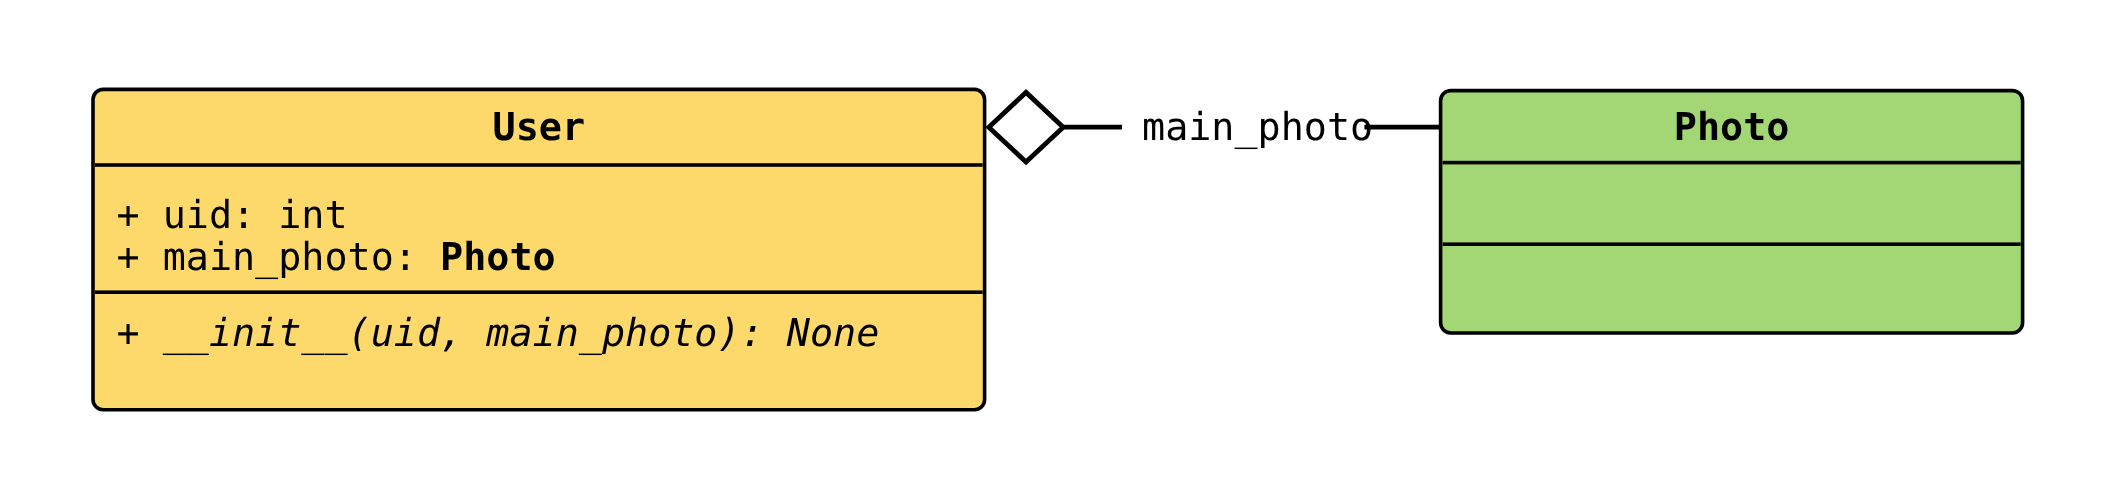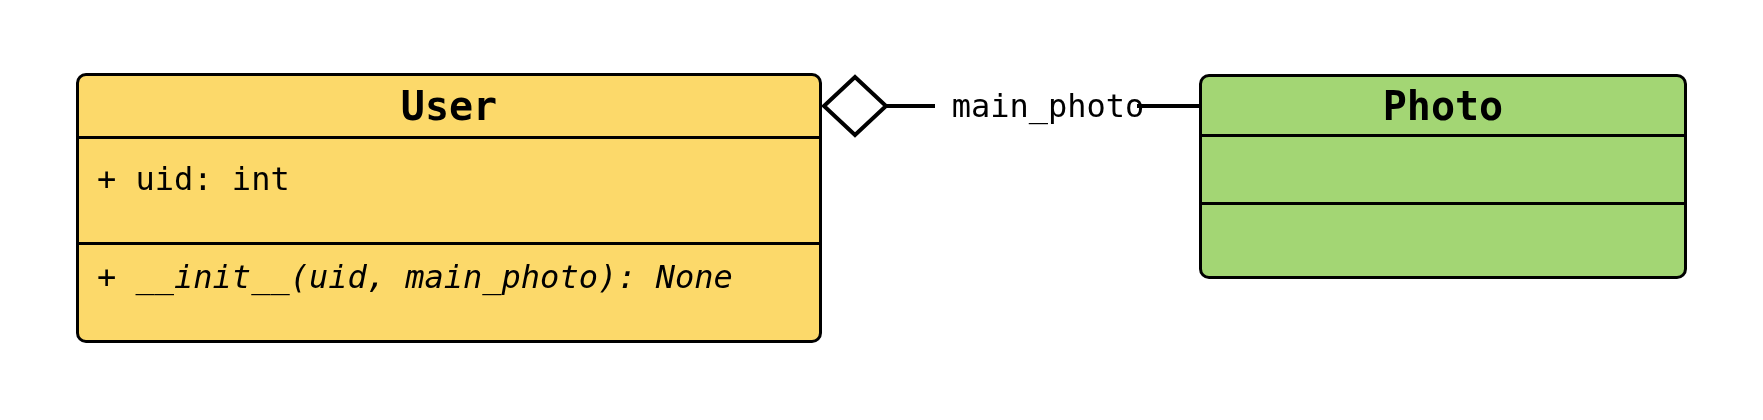--- a/index.html
+++ b/index.html
@@ -44,21 +44,21 @@
     height: 205px;
     background: var(--photo-fill, #a3d674);
   }
   .compartment {
     box-sizing: border-box;
   }
   .title-compartment {
     display: flex;
     align-items: center;
     justify-content: center;
-    font-size: 40px;
+    font-size: 32px;
     font-weight: bold;
     border-bottom: 3px solid var(--stroke, #000000);
   }
   #user-box .title-compartment { height: 63px; }
   #user-box .attrs-compartment {
     height: 106px;
     border-bottom: 3px solid var(--stroke, #000000);
     padding: 23px 0 0 18px;
   }
   #user-box .methods-compartment {
@@ -99,20 +99,21 @@
     <line x1="1137" y1="106" x2="1200" y2="106" style="stroke: var(--stroke, #000000); stroke-width: 4;"></line>
     <polygon points="824,106 855,77 886,106 855,135" style="fill: var(--diamond-fill, #ffffff); stroke: var(--stroke, #000000); stroke-width: 4;"></polygon>
   </svg>
 
   <span id="edge-label">main_photo</span>
 
   <div class="class-box" id="user-box">
     <div class="compartment title-compartment">User</div>
     <div class="compartment attrs-compartment">
       <div class="member-line"><span>+ uid: int</span><span class="bold"></span></div>
+      <div class="member-line"><span>+ main_photo: </span><span class="bold">Photo</span></div>
     </div>
     <div class="compartment methods-compartment">
       <div class="member-line"><span>+ __init__(uid, main_photo): None</span><span class="bold"></span></div>
     </div>
   </div>
 
   <div class="class-box" id="photo-box">
     <div class="compartment title-compartment">Photo</div>
     <div class="compartment attrs-compartment"></div>
     <div class="compartment methods-compartment"></div>

